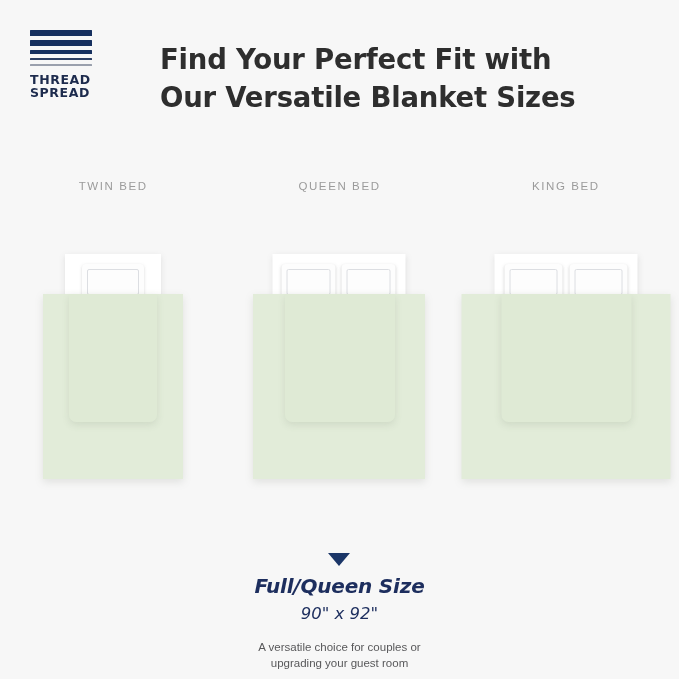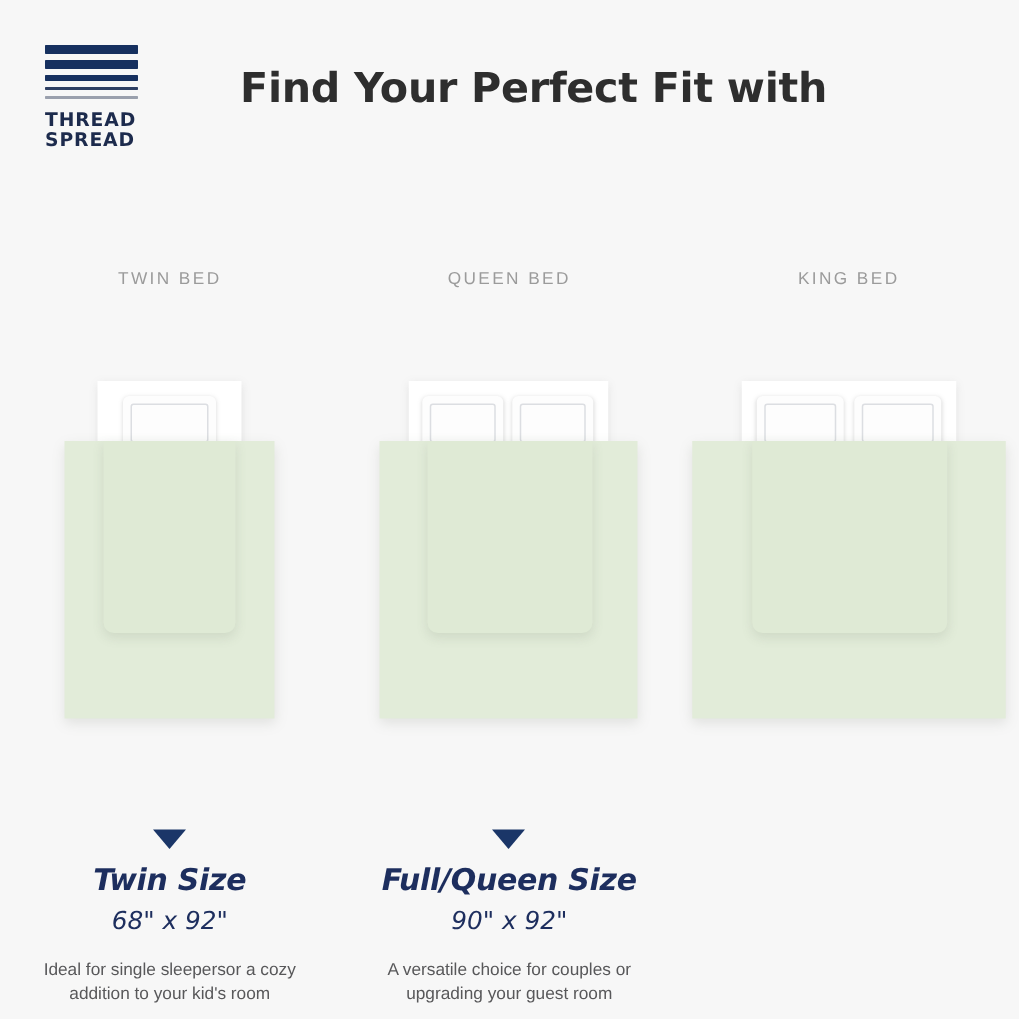--- a/index.html
+++ b/index.html
@@ -193,40 +193,35 @@
         <div class="logo-bar b5"></div>
       </div>
       <div class="logo-text">
         <span>THREAD</span>
         <span>SPREAD</span>
       </div>
     </div>
 
     <div class="headline">
       <span>Find Your Perfect Fit with</span>
+      <span>Our Versatile Blanket Sizes</span>
     </div>
   </div>
 
   <div class="columns">
 
     <div class="col">
       <div class="col-header">TWIN BED</div>
       <div class="bed-area">
         <div class="bed-base" style="width:96px;height:120px;top:2px;">
           <div class="pillow" style="left:17px;top:10px;width:62px;height:36px;"></div>
         </div>
         <div class="blanket-outer" style="width:140px;height:185px;top:42px;">
           <div class="blanket-inner" style="left:26px;top:0;width:88px;height:128px;"></div>
         </div>
-      </div>
-      <div class="caption">
-        <div class="arrow"></div>
-        <div class="size-name">Twin Size</div>
-        <div class="size-dims">68" x 92"</div>
-        <div class="size-desc">Ideal for single sleepersor a cozy addition to your kid's room</div>
       </div>
     </div>
 
     <div class="col">
       <div class="col-header">QUEEN BED</div>
       <div class="bed-area">
         <div class="bed-base" style="width:133px;height:120px;top:2px;">
           <div class="pillow" style="left:9px;top:10px;width:54px;height:36px;"></div>
           <div class="pillow" style="left:69px;top:10px;width:54px;height:36px;"></div>
         </div>

